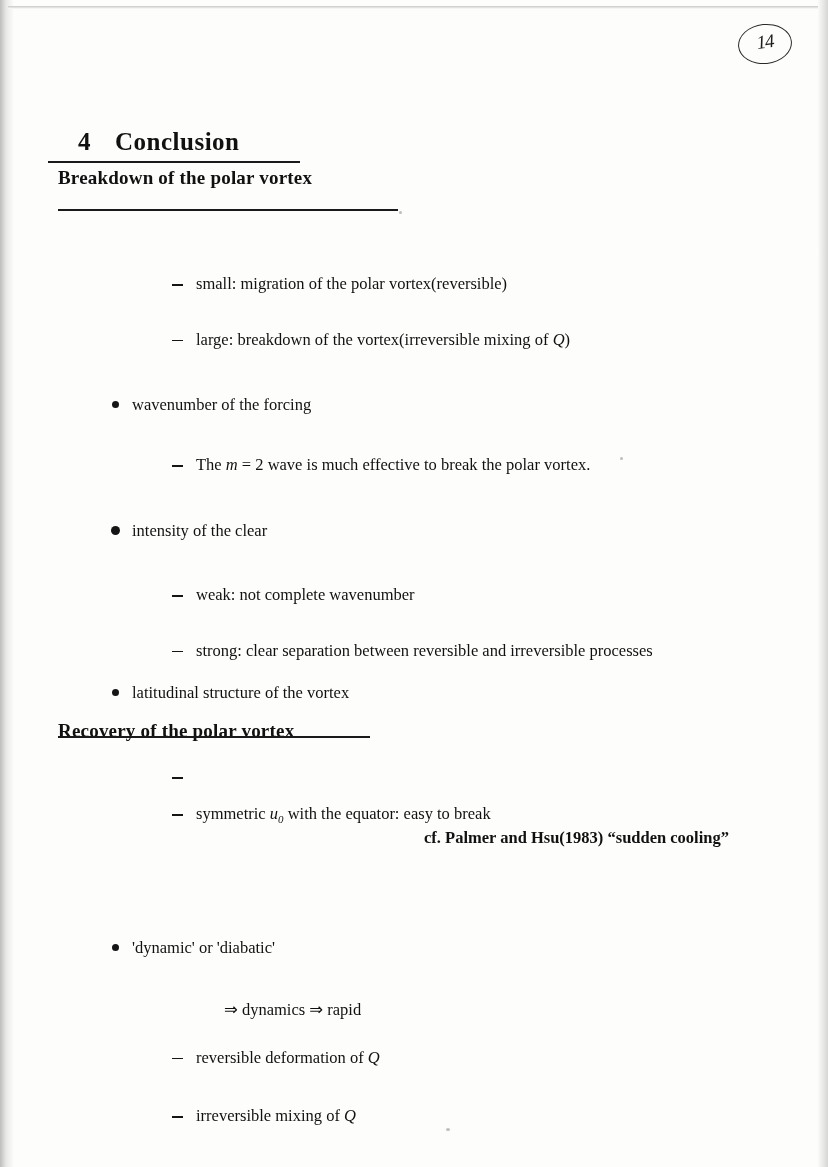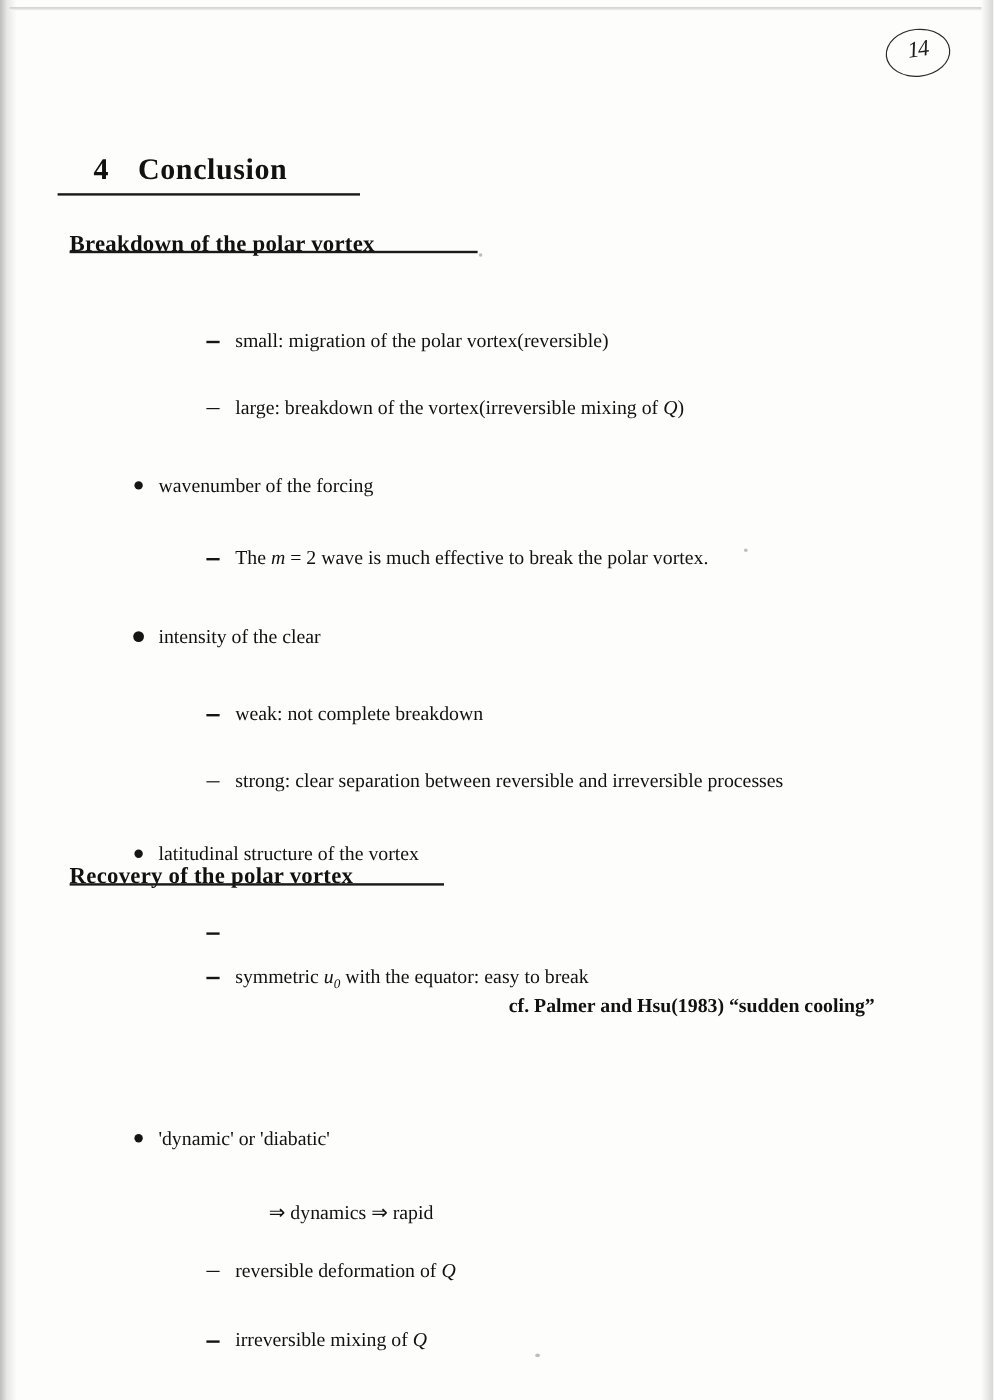--- a/index.html
+++ b/index.html
@@ -181,21 +181,21 @@
     <div class="num">14</div>
   </div>
 
   <div class="content">
 
     <h1 class="section-title">
       <span class="num">4</span><span>Conclusion</span>
     </h1>
     <div class="section-rule"></div>
 
-    <h2 class="sub-title" style="left:58px; top:193px;">Breakdown of the polar vortex</h2>
+    <h2 class="sub-title" style="left:58px; top:167px;">Breakdown of the polar vortex</h2>
     <div class="sub-rule" style="left:58px; top:209px; width:340px;"></div>
 
     <div class="blk dash-row" style="left:172px; top:274px; width:640px;">
       <span class="dash"></span>
       <span>small: migration of the polar vortex(reversible)</span>
     </div>
     <div class="blk dash-row" style="left:172px; top:310px; width:660px;">
       <span class="dash"></span>
       <span>large: breakdown of the vortex(irreversible mixing of <i class="math">Q</i>)</span>
     </div>
@@ -208,28 +208,28 @@
       <span class="dash"></span>
       <span>The <i class="math">m</i> = 2 wave is much effective to break the polar vortex.</span>
     </div>
 
     <div class="blk bullet-row heavy" style="left:110px; top:442px; width:640px;">
       <span class="dot"></span>
       <span>intensity of the clear</span>
     </div>
     <div class="blk dash-row" style="left:172px; top:486px; width:660px;">
       <span class="dash"></span>
-      <span>weak: not complete breakdown</span>
+      <span>weak: not complete wavenumber</span>
     </div>
     <div class="blk dash-row" style="left:172px; top:522px; width:680px;">
       <span class="dash"></span>
       <span>strong: clear separation between reversible and irreversible processes</span>
     </div>
 
-    <div class="blk bullet-row" style="left:110px; top:563px; width:640px;">
+    <div class="blk bullet-row" style="left:110px; top:544px; width:640px;">
       <span class="dot"></span>
       <span>latitudinal structure of the vortex</span>
     </div>
     <div class="blk dash-row" style="left:172px; top:609px; width:660px;">
       <span class="dash"></span>
     </div>
     <div class="blk dash-row" style="left:172px; top:646px; width:660px;">
       <span class="dash"></span>
       <span>symmetric <i class="math">u<span class="sub">0</span></i> with the equator: easy to break</span>
     </div>

